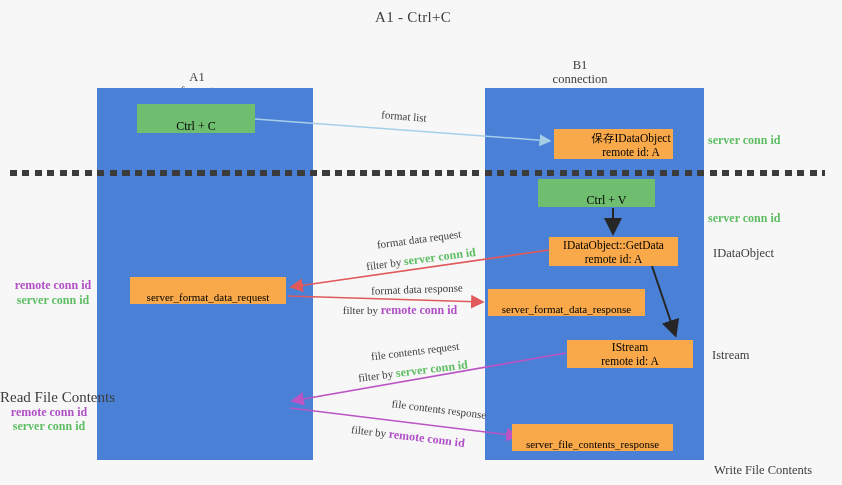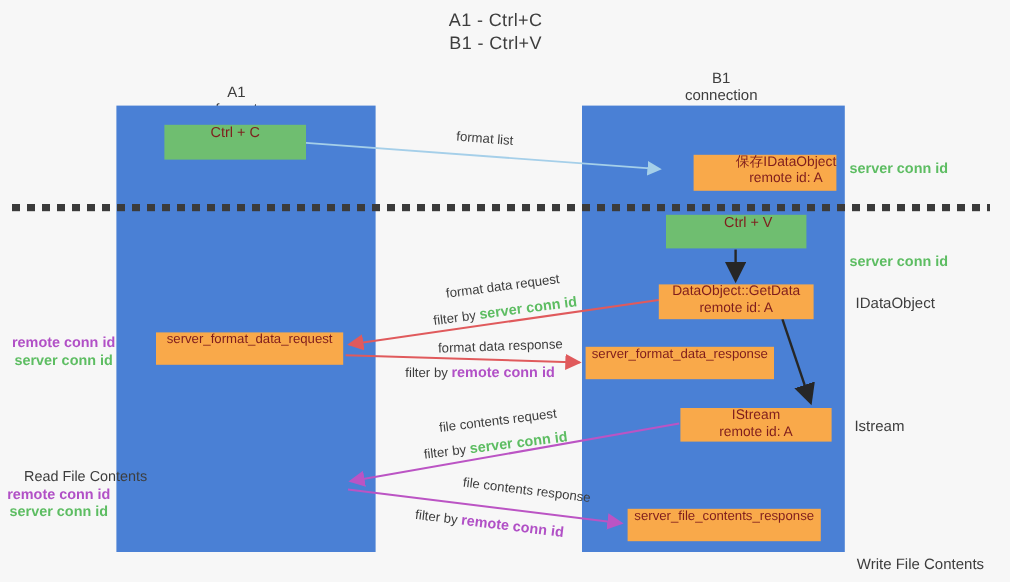--- a/index.html
+++ b/index.html
@@ -2,54 +2,53 @@
 <html style="--bg: #f7f7f7; --lifeline-blue: #4a80d5; --green-box: #6fbe70; --orange-box: #f9a94a; --arrow-lightblue: #a5cfe9; --arrow-red: #e05a5c; --arrow-magenta: #bb54c4; --text-green: #5dbd62; --text-purple: #b150c6; --text-dark: #3d3d3d; --arrow-black: #262626;"><head>
 <meta charset="utf-8">
 <style>
   :root{
     --bg:#f7f7f7; --lifeline-blue:#4a80d5; --green-box:#6fbe70; --orange-box:#f9a94a;
     --arrow-lightblue:#a5cfe9; --arrow-red:#e05a5c; --arrow-magenta:#bb54c4;
     --text-green:#5dbd62; --text-purple:#b150c6; --text-dark:#3d3d3d; --arrow-black:#262626;
   }
   *{box-sizing:border-box;margin:0;padding:0;}
   body{font-family:"Liberation Sans",sans-serif;background:#fff;}
-  #stage{position:relative;width:842px;height:485px;background:var(--bg);overflow:hidden;}
+  #stage{position:relative;width:842px;height:485px;background:var(--bg);overflow:hidden;font-family:Liberation Serif, serif;}
   .abs{position:absolute;}
   .title{width:200px;text-align:center;font-size:15px;line-height:19px;color:var(--text-dark);letter-spacing:.3px;}
   .lifeline-header{width:110px;text-align:center;font-size:12.5px;line-height:14px;color:var(--text-dark);}
   .rect{background:var(--lifeline-blue);}
   .dotted{height:6px;background:repeating-linear-gradient(90deg,#3b3b3b 0 7px,transparent 7px 12.5px);}
-  .node{display:flex;flex-direction:column;align-items:center;justify-content:flex-start;
-        color:#7f1d1d;text-align:center;font-size:12px;line-height:13.5px;}
+  .node{display:flex;flex-direction:column;align-items:center;justify-content:flex-end;
+        color:#000000;text-align:center;font-size:12px;line-height:13.5px;}
   .node.green{background:var(--green-box);}
   .node.orange{background:var(--orange-box);}
   .node.small{font-size:11px;}
   .node.two{font-size:11.5px;}
   .alabel{width:170px;text-align:center;font-size:11px;color:var(--text-dark);white-space:nowrap;}
   .side{font-size:12.5px;color:var(--text-dark);white-space:nowrap;}
   .green-t{color:var(--text-green);font-weight:bold;font-size:12px;}
   .purple-t{color:var(--text-purple);font-weight:bold;font-size:12px;}
   .stack{text-align:center;line-height:14.5px;white-space:nowrap;}
   svg{position:absolute;left:0;top:0;pointer-events:none;}
 </style>
 </head>
 <body>
 
 <div id="stage">
 
   <div class="abs title" style="left:313px;top:8px;">
     <div>A1 - Ctrl+C</div>
-    <div>B1 - Ctrl+V</div>
   </div>
 
   <div class="abs lifeline-header" style="left:142px;top:70px;">
     <div>A1</div>
     <div>format</div>
   </div>
-  <div class="abs lifeline-header" style="left:546px;top:58px;">
+  <div class="abs lifeline-header" style="left:525px;top:58px;">
     <div>B1</div>
     <div>connection</div>
   </div>
 
   <div class="abs rect" style="left:97px;top:88px;width:216px;height:372px;"></div>
   <div class="abs rect" style="left:485px;top:88px;width:219px;height:372px;"></div>
 
   <div class="abs dotted" style="left:10px;top:170px;width:815px;"></div>
 
   <svg width="842" height="485">
@@ -72,42 +71,42 @@
     <line x1="652" y1="266" x2="675" y2="334" stroke="#262626" stroke-width="2" marker-end="url(#m-blk)"></line>
     <line x1="549" y1="250" x2="291" y2="287" stroke="#e05a5c" stroke-width="1.7" marker-end="url(#m-red)"></line>
     <line x1="288" y1="296" x2="483" y2="302" stroke="#e05a5c" stroke-width="1.7" marker-end="url(#m-red)"></line>
     <line x1="566" y1="353" x2="292" y2="401" stroke="#bb54c4" stroke-width="1.7" marker-end="url(#m-mag)"></line>
     <line x1="290" y1="408" x2="518" y2="436" stroke="#bb54c4" stroke-width="1.7" marker-end="url(#m-mag)"></line>
   </svg>
 
   <div class="abs node green" style="left:137px;top:104px;width:118px;height:29px;">
     <div>Ctrl + C</div>
   </div>
-  <div class="abs node orange two" style="left:578px;top:129px;width:119px;height:30px;padding-left:35px;">
+  <div class="abs node orange two" style="left:554px;top:129px;width:119px;height:30px;padding-left:35px;">
     <div>保存IDataObject</div>
     <div>remote id: A</div>
   </div>
-  <div class="abs node green" style="left:555px;top:179px;width:117px;height:28px;padding-left:20px;">
+  <div class="abs node green" style="left:538px;top:179px;width:117px;height:28px;padding-left:20px;">
     <div>Ctrl + V</div>
   </div>
   <div class="abs node orange two" style="left:549px;top:237px;width:129px;height:29px;">
-    <div>DataObject::GetData</div>
+    <div>IDataObject::GetData</div>
     <div>remote id: A</div>
   </div>
   <div class="abs node orange small" style="left:130px;top:277px;width:156px;height:27px;">
     <div>server_format_data_request</div>
   </div>
   <div class="abs node orange small" style="left:488px;top:289px;width:157px;height:27px;">
     <div>server_format_data_response</div>
   </div>
   <div class="abs node orange two" style="left:567px;top:340px;width:126px;height:28px;">
     <div>IStream</div>
     <div>remote id: A</div>
   </div>
-  <div class="abs node orange small" style="left:523px;top:424px;width:161px;height:27px;">
+  <div class="abs node orange small" style="left:512px;top:424px;width:161px;height:27px;">
     <div>server_file_contents_response</div>
   </div>
 
   <div class="abs alabel" style="left:319px;top:110px;transform:rotate(4.5deg);">format list</div>
 
   <div class="abs alabel" style="left:334px;top:233px;transform:rotate(-7.5deg);">format data request</div>
   <div class="abs alabel" style="left:336px;top:252px;transform:rotate(-7.5deg);">
     <span>filter by </span><span class="green-t">server conn id</span>
   </div>
 
@@ -130,18 +129,18 @@
   <div class="abs green-t" style="left:708px;top:211px;">server conn id</div>
   <div class="abs side" style="left:713px;top:246px;">IDataObject</div>
   <div class="abs side" style="left:712px;top:348px;">Istream</div>
   <div class="abs side" style="left:714px;top:430px;margin-top:33px;">Write File Contents</div>
 
   <div class="abs stack" style="left:8px;top:278px;width:90px;">
     <div class="purple-t">remote conn id</div>
     <div class="green-t">server conn id</div>
   </div>
   <div class="abs stack" style="left:0px;top:390px;width:98px;">
-    <div class="side" style="font-size:12px;padding-left:20px;">Read File Contents</div>
+    <div class="side" style="font-size:15px;">Read File Contents</div>
     <div class="purple-t">remote conn id</div>
     <div class="green-t">server conn id</div>
   </div>
 
 </div>
 
 </body></html>

